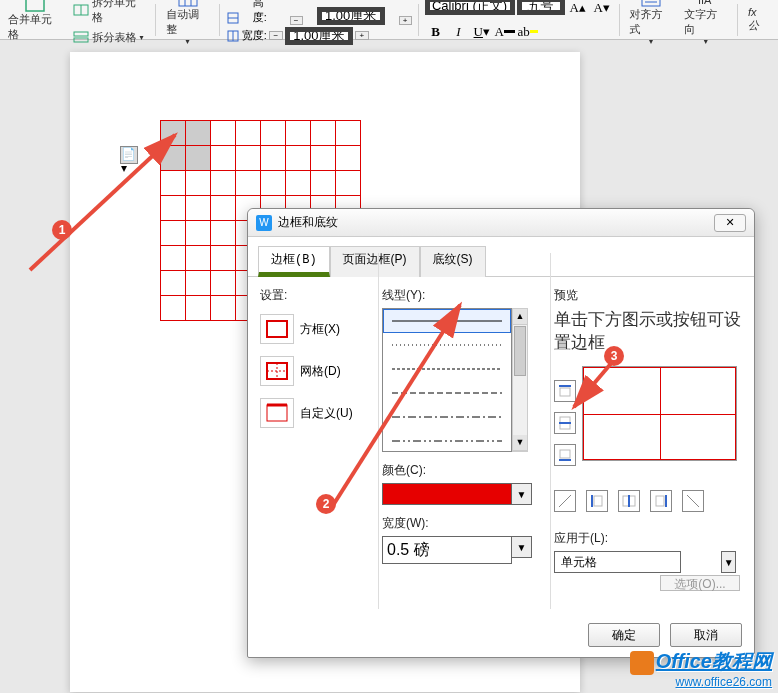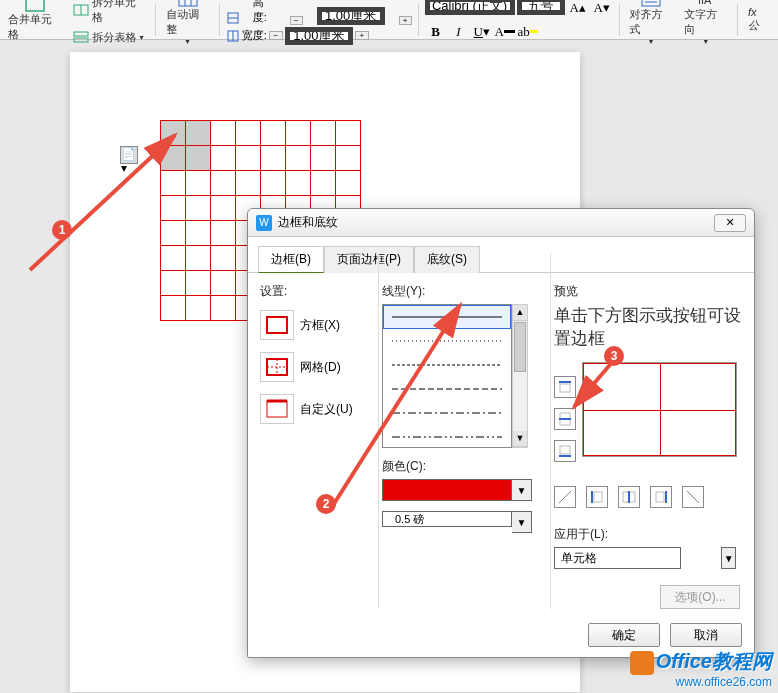--- a/index.html
+++ b/index.html
@@ -51,49 +51,49 @@
       position:absolute; top:208px; left:247px; width:508px; height:450px;
       background:#fff; border:1px solid #888; box-shadow:0 4px 16px rgba(0,0,0,.3);
       border-radius:6px 6px 2px 2px;
       z-index:50;
     }
     .dlg-title { height:28px; display:flex; align-items:center; padding:0 8px; background:linear-gradient(#fdfdfd,#eaeaea); border-bottom:1px solid #ccc; border-radius:6px 6px 0 0;}
     .dlg-title-icon { width:16px; height:16px; background:#2196f3; border-radius:2px; margin-right:6px; color:#fff; font-size:10px; display:flex; align-items:center; justify-content:center;}
     .dlg-close { margin-left:auto; width:32px; height:18px; border:1px solid #aaa; border-radius:3px; text-align:center; line-height:14px; font-size:11px; cursor:pointer; background:#f7f7f7;}
     .dlg-tabs { display:flex; padding:8px 10px 0 10px; gap:0; border-bottom:1px solid #ccc;}
     .dlg-tab { border:1px solid #ccc; border-bottom:none; padding:4px 12px; font-size:12px; background:#f0f0f0; cursor:pointer; position:relative; top:1px;}
-    .dlg-tab.active { background:#fff; border-bottom:1px solid #4d7c0f;}
+    .dlg-tab.active { background:#fff; border-bottom:5px solid #4d7c0f;font-family:Liberation Mono, monospace;}
     .dlg-body { display:flex; padding:10px 12px; gap:12px;}
     .col { display:flex; flex-direction:column;}
     .lbl { font-size:12px; color:#222; margin-bottom:4px;}
     .setting-row { display:flex; align-items:center; gap:6px; margin:6px 0;}
     .setting-icon { width:34px; height:30px; border:1px solid #ccc; display:flex; align-items:center; justify-content:center; cursor:pointer;}
     .setting-icon.box { border:2px solid #d00;}
     .line-list { width:130px; height:144px; border:1px solid #888; overflow:hidden;}
     .line-item { height:24px; display:flex; align-items:center; justify-content:center; cursor:pointer; border-bottom:1px dotted transparent;}
     .line-item.sel { border:1px solid #2a6fd6; background:#eaf2ff;}
     .scroll-track { width:16px; height:144px; background:#f0f0f0; border:1px solid #ccc; display:flex; flex-direction:column;}
     .scroll-btn { height:16px; background:#e4e4e4; border-bottom:1px solid #ccc; text-align:center; font-size:9px; line-height:14px; cursor:pointer;}
     .scroll-thumb { flex:0 0 50px; background:#cfcfcf; border:1px solid #aaa; margin:1px;}
     .color-swatch { width:130px; height:22px; background:#e60000; border:1px solid #666; display:inline-block;}
     .combo-btn { width:20px; height:22px; border:1px solid #666; border-left:none; background:#eee; text-align:center; cursor:pointer; font-size:10px; display:inline-flex; align-items:center; justify-content:center;}
     .combo { display:flex; align-items:stretch; margin-bottom:10px;}
-    .width-combo { width:130px; height:16px; border:1px solid #666; display:flex; align-items:center; padding:0 12px; font-size:11px;}
+    .width-combo { width:130px; height:28px; border:1px solid #666; display:flex; align-items:center; padding:0 4px; font-size:16px;}
     .preview-box { width:155px; height:95px; border:1px solid #999; margin-left:28px; margin-top:6px; position:relative; background:#fff;}
     .preview-box::before { content:""; position:absolute; left:50%; top:0; bottom:0; border-left:1px solid #d00;}
     .preview-box::after { content:""; position:absolute; top:50%; left:0; right:0; border-top:1px solid #d00;}
     .edge-btn { width:22px; height:22px; border:1px solid #888; background:#fff; display:flex; align-items:center; justify-content:center; cursor:pointer; font-size:11px;}
     .edge-col { display:flex; flex-direction:column; gap:10px; position:absolute;}
     .edge-row { display:flex; gap:10px; position:absolute;}
     .apply-combo { width:180px; height:22px; border:1px solid #666; display:flex; align-items:center; background:#fff;}
     .apply-combo span { flex:1; padding:0 6px;}
     .dlg-footer { position:absolute; bottom:10px; right:12px; display:flex; gap:10px;}
     .dlg-btn { min-width:72px; height:24px; border:1px solid #888; background:linear-gradient(#fdfdfd,#e8e8e8); font-size:12px; cursor:pointer; border-radius:2px;}
-    .opt-btn { position:absolute; right:14px; bottom:48px; width:80px; height:24px; border:1px solid #bbb; background:#f5f5f5; color:#999; font-size:12px;}
-    .watermark { position:absolute; right:6px; bottom:4px; font-size:20px; font-style:italic; color:#0a7bd6; font-weight:bold; z-index:200; text-shadow:1px 1px #fff;}
+    .opt-btn { position:absolute; right:14px; bottom:66px; width:80px; height:16px; border:1px solid #bbb; background:#f5f5f5; color:#999; font-size:12px;}
+    .watermark { position:absolute; right:6px; bottom:4px; font-size:20px; font-style:italic; color:#0a7bd6; font-weight:bold; z-index:200; text-shadow:1px 1px #fff;text-decoration:underline;}
     .watermark .sub { display:block; font-size:12px; color:#0a7bd6; font-style:normal; font-weight:normal; text-align:right;}
     .wm-icon { display:inline-block; width:24px; height:24px; background:#e97b1c; border-radius:4px; vertical-align:middle; margin-right:2px;}
     .vline-sep { width:1px; background:#ddd; position:absolute; top:44px; bottom:48px;}
   </style>
 </head>
 <body>
 
 <div class="ribbon">
   <div class="ribbon-btn">
     <svg width="20" height="14">
@@ -407,20 +407,21 @@
           <div class="scroll-btn">▼</div>
         </div>
       </div>
 
       <div class="lbl" style="margin-top:10px;">颜色(C):</div>
       <div class="combo">
         <div class="color-swatch"></div>
         <div class="combo-btn">▼</div>
       </div>
 
+      <div class="lbl">宽度(W):</div>
       <div class="combo">
         <div class="width-combo">
             <span>0.5  磅</span>
           </div>
         <div class="combo-btn">▼</div>
       </div>
     </div>
 
     <div class="vline-sep" style="left:302px;"></div>
 

